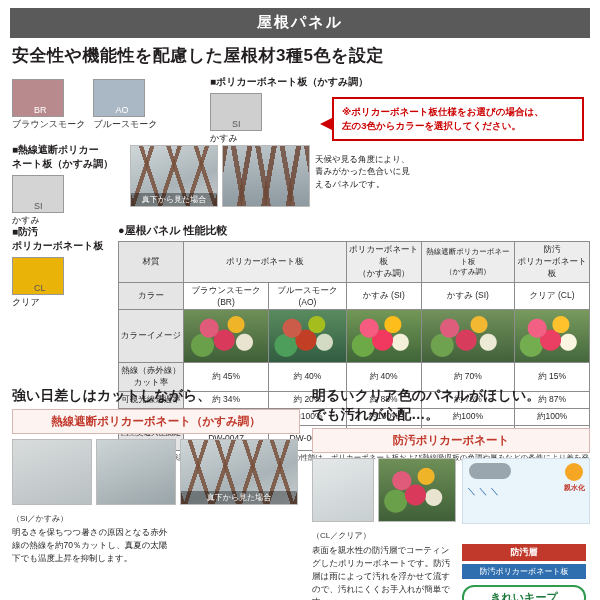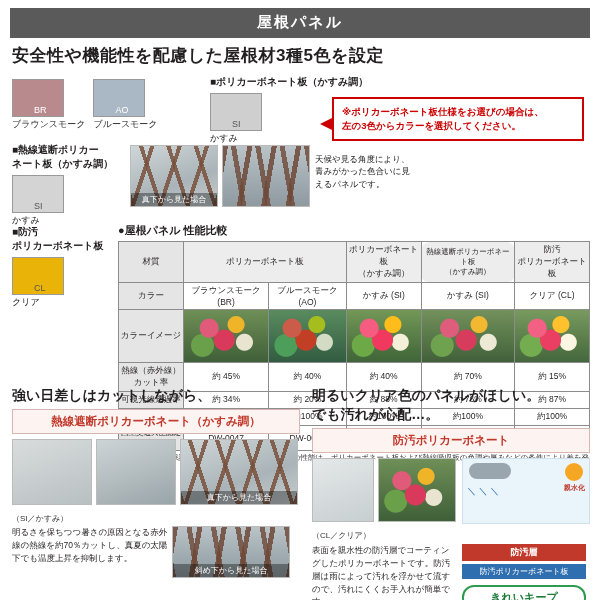--- a/index.html
+++ b/index.html
@@ -181,21 +181,21 @@
 
   <div style="position:absolute;left:118px;top:215px;width:472px;">
     <div class="tbl-title">●屋根パネル 性能比較</div>
     <table class="cmp">
       <tbody>
           <tr>
         <td class="hd">材質</td>
         <th colspan="2">ポリカーボネート板</th>
         <th style="white-space:pre-line;">ポリカーボネート板
 （かすみ調）</th>
-        <th style="white-space:pre-line;font-size:7.5px;border-radius:9px;">熱線遮断ポリカーボネート板
+        <th style="white-space:pre-line;font-size:7.5px;">熱線遮断ポリカーボネート板
 （かすみ調）</th>
         <th style="white-space:pre-line;">防汚
 ポリカーボネート板</th>
       </tr>
       <tr>
         <td class="hd">カラー</td>
         <td>ブラウンスモーク (BR)</td>
         <td>ブルースモーク (AO)</td>
         <td>かすみ (SI)</td>
         <td>かすみ (SI)</td>
@@ -262,23 +262,20 @@
     <div style="position:relative;height:72px;">
       <div class="photo ph-gray" style="left:0;top:0;width:80px;height:66px;"></div>
       <div class="photo ph-gray" style="left:84px;top:0;width:80px;height:66px;background:linear-gradient(160deg,#cdd4d6,#9aa5a9);"></div>
       <div class="photo ph-roof" style="left:168px;top:0;width:118px;height:66px;">
         <div class="ph-cap">真下から見た場合</div>
       </div>
     </div>
     <div class="tiny" style="margin-top:2px;">（SI／かすみ）</div>
     <div style="display:flex;margin-top:2px;">
       <div class="body-text" style="width:160px;">明るさを保ちつつ暑さの原因となる赤外線の熱線を約70％カットし、真夏の太陽下でも温度上昇を抑制します。</div>
-      <div class="photo ph-roof2" style="position:relative;left:0;top:0;width:118px;height:52px;">
-        <div class="ph-cap">斜め下から見た場合</div>
-      </div>
     </div>
 
   </div>
 
   <div style="position:absolute;left:312px;top:378px;width:278px;">
     <div class="bt-head">明るいクリア色のパネルがほしい。</div>
     <div class="bt-head">でも汚れが心配…。</div>
     <div class="panel-title">防汚ポリカーボネート</div>
     <div style="position:relative;height:70px;">
       <div class="photo ph-gray" style="left:0;top:0;width:62px;height:64px;background:linear-gradient(160deg,#e4e8e9,#c8cfd1);"></div>

